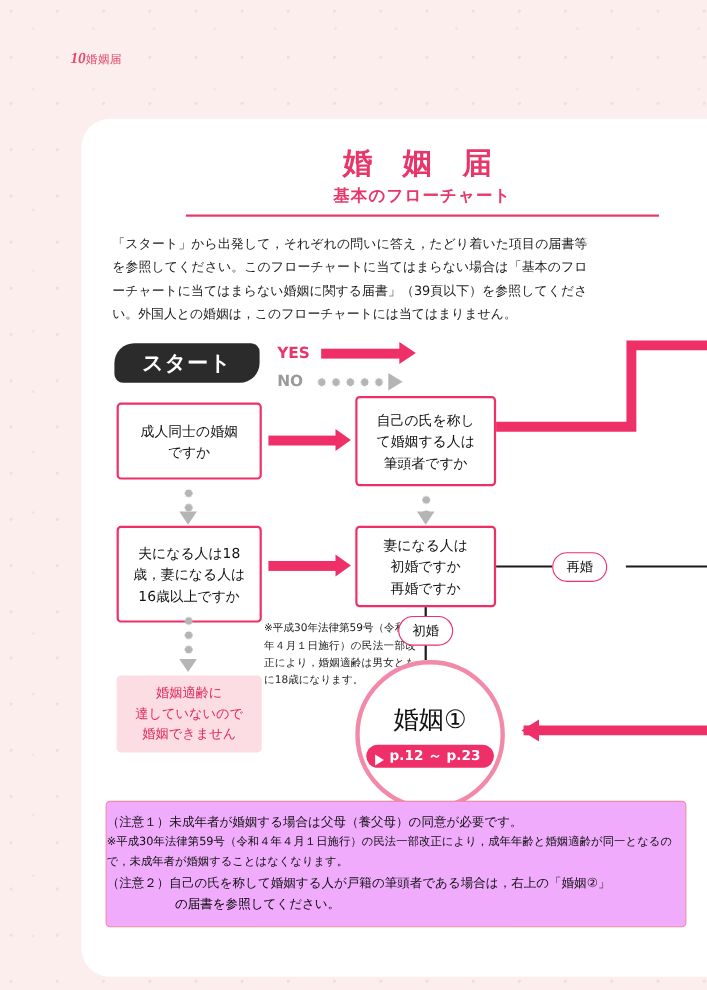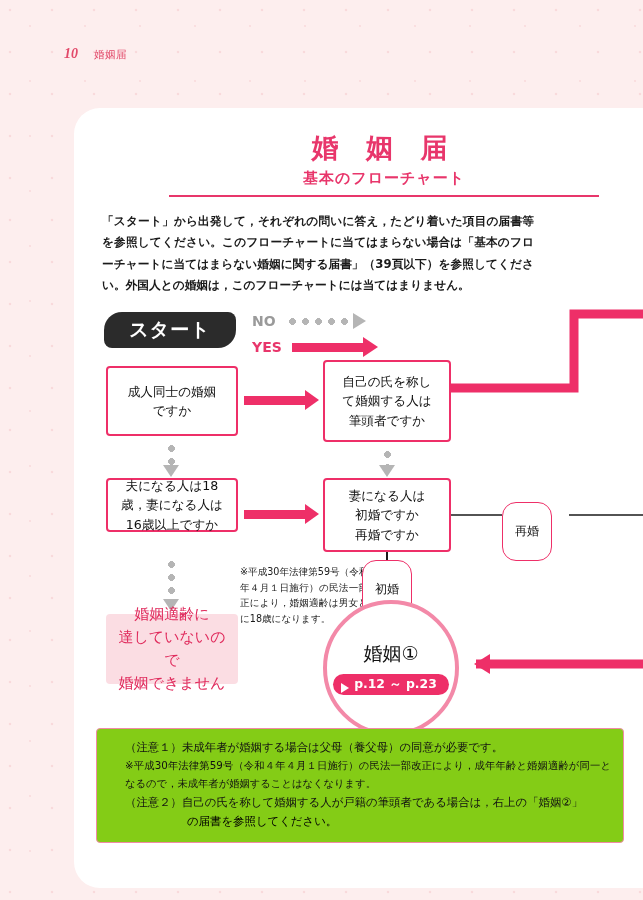--- a/index.html
+++ b/index.html
@@ -23,21 +23,20 @@
       radial-gradient(circle at 30px 26px, rgba(240,180,185,0.28) 1.1px, transparent 1.5px);
     background-size: 42px 42px, 55px 55px;
     pointer-events: none;
   }
   .page-header {
     position: absolute;
     top: 46px;
     left: 64px;
     display: flex;
     align-items: baseline;
-    gap: 16px;
   }
   .page-num {
     font-family: "Liberation Serif", serif;
     font-style: italic;
     font-weight: bold;
     font-size: 14px;
     color: #e24a6a;
   }
   .header-label {
     font-size: 10.5px;
@@ -80,21 +79,20 @@
     margin: 7px auto 0 auto;
   }
   .intro {
     width: 432px;
     margin: 14px 0 0 28px;
     font-size: 11.7px;
     line-height: 1.82;
     color: #1a1a1a;
     text-align: justify;
     font-family: "DejaVu Sans", sans-serif;
-    font-weight: bold;
   }
   .flow {
     position: relative;
     width: 620px;
     height: 420px;
     margin-top: 6px;
   }
   
   .start-tag {
     position: absolute;
@@ -174,32 +172,32 @@
     text-align: center;
     font-size: 12.6px;
     line-height: 1.55;
     color: #111;
     font-family: "DejaVu Sans", sans-serif;
     box-sizing: border-box;
     padding: 2px 6px;
   }
   .node.n1 { left: 32px;  top: 64px;  width: 132px; height: 70px; }
   .node.n2 { left: 249px; top: 58px;  width: 128px; height: 82px; }
-  .node.n3 { left: 32px;  top: 176px; width: 132px; height: 54px; }
+  .node.n3 { left: 32px;  top: 176px; width: 132px; height: 88px; }
   .node.n4 { left: 249px; top: 176px; width: 128px; height: 74px; text-align: center; }
   .node.terminal {
     border: none;
     background: #fbdde3;
     color: #e02a5c;
     font-weight: normal;
     left: 32px;
     top: 312px;
     width: 132px;
     height: 70px;
-    font-size: 15px;
+    font-size: 12px;
   }
   .note {
     position: absolute;
     left: 166px;
     top: 262px;
     width: 138px;
     font-size: 9.6px;
     line-height: 1.62;
     color: #1a1a1a;
     font-family: "DejaVu Sans", sans-serif;
@@ -240,41 +238,41 @@
     position: absolute;
     background: #1a1a1a;
   }
   .pill {
     position: absolute;
     border: 1.6px solid #ee2f68;
     background: #fff;
     border-radius: 14px;
     font-size: 12px;
     color: #111;
-    padding: 20px 12px;
+    padding: 4px 12px;
     font-family: "DejaVu Sans", sans-serif;
     text-align: left;
   }
   .circle-node {
     position: absolute;
     left: 249px;
     top: 298px;
     width: 128px;
     height: 128px;
     border-radius: 50%;
     border: 4px solid #f389a8;
     background: #fff;
     display: flex;
     flex-direction: column;
     align-items: center;
     justify-content: center;
     gap: 7px;
   }
   .circle-label {
-    font-size: 19px;
+    font-size: 23px;
     color: #111;
     font-family: "DejaVu Sans", sans-serif;
   }
   .circle-link {
     background: #ee2f68;
     color: #fff;
     border-radius: 11px;
     font-size: 12.4px;
     font-weight: bold;
     padding: 2px 12px 2px 8px;
@@ -296,22 +294,22 @@
     width: 620px; height: 420px;
     pointer-events: none;
   }
   .notes-box {
     position: absolute;
     left: 96px;
     top: 728px;
     width: 528px;
     border: 1.4px solid #f08aa6;
     border-radius: 4px;
-    background: #84cc16;
-    padding: 9px 12px 11px 28px;
+    background: #f0abfc;
+    padding: 9px 12px 11px 0;
     box-sizing: border-box;
     font-family: "DejaVu Sans", sans-serif;
   }
   .note-line {
     font-size: 11.4px;
     line-height: 1.68;
     color: #111;
     display: flex;
   }
   .note-line .lbl { white-space: nowrap; }
@@ -357,26 +355,26 @@
       <polygon points="400,362 416,352 416,372" fill="#ee2f68"></polygon>
 
       <path d="M 377 213 L 428 213" stroke="#1a1a1a" stroke-width="1.6" fill="none"></path>
       <path d="M 495 213 L 620 213" stroke="#1a1a1a" stroke-width="1.6" fill="none"></path>
     </svg>
 
     <div class="start-tag">スタート</div>
 
     <div class="legend">
       <div class="legend-row">
+        <span class="legend-label yes">YES</span>
+        <span class="arrow-solid"></span>
+      </div>
+      <div class="legend-row">
         <span class="legend-label no">NO</span>
         <span class="arrow-dot"></span>
-      </div>
-      <div class="legend-row">
-        <span class="legend-label yes">YES</span>
-        <span class="arrow-solid"></span>
       </div>
     </div>
 
     <div class="node n1">
       <span style="white-space:pre-line">成人同士の婚姻
 ですか</span>
     </div>
     <div class="node n2">
       <span style="white-space:pre-line">自己の氏を称し
 て婚姻する人は

